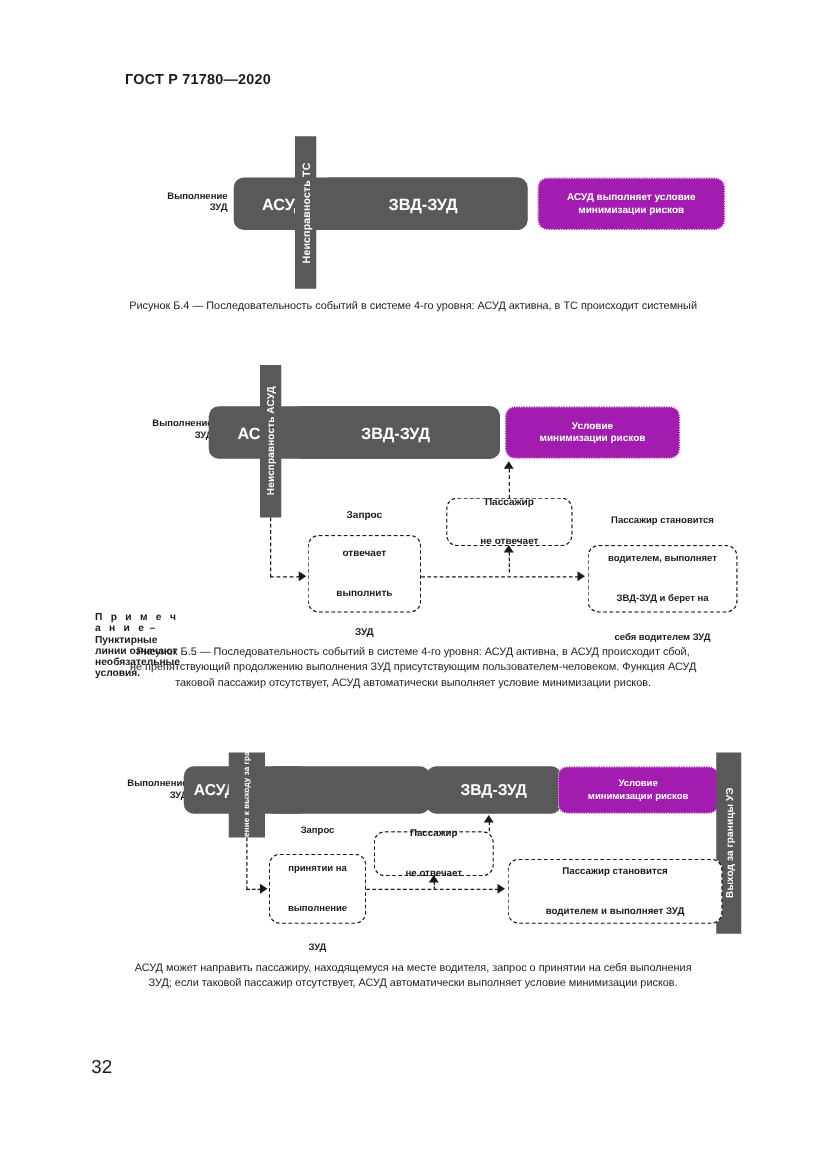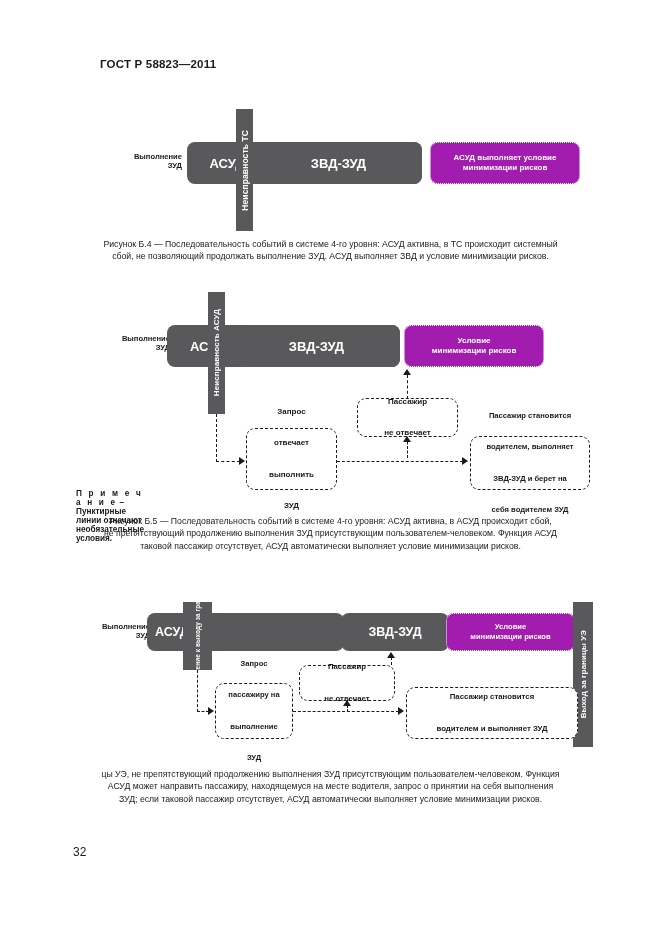--- a/index.html
+++ b/index.html
@@ -10,21 +10,21 @@
   }
   .page{position:relative;width:661px;height:935px;}
 
   .hdr{
     position:absolute; left:100px; top:58px;
     font-size:11.5px; font-weight:bold; letter-spacing:.2px;
   }
 
   .pageno{
     position:absolute; left:73px; top:845px;
-    font-size:12px;
+    font-size:15px;
   }
 
   
   .fig{position:absolute;}
   .lbl-left{
     position:absolute; text-align:right;
     font-size:7.6px; font-weight:bold; line-height:9px;
   }
   .blk{
     position:absolute; box-sizing:border-box;
@@ -77,21 +77,21 @@
   .cap{
     position:absolute; text-align:center; font-size:8.7px;
     line-height:12.4px;
   }
 </style>
 </head>
 <body>
 
 <div class="page">
 
-  <div class="hdr">ГОСТ Р 58823—2011</div>
+  <div class="hdr">ГОСТ Р 71780—2020</div>
 
   <div class="fig" style="left:0;top:0;">
 
     <div class="lbl-left" style="left:110px;top:152px;width:72px;">
       <div>Выполнение</div>
       <div>ЗУД</div>
     </div>
 
     <div class="blk dark" style="left:187px;top:142px;width:235px;height:42px;font-size:13px;">
       <span style="margin-right:155px;">АСУД</span>
@@ -105,21 +105,20 @@
       <span style="font-size:8.5px;">Неисправность ТС</span>
     </div>
 
     <div class="blk light dot" style="left:430px;top:142px;width:150px;height:42px;font-size:8px;line-height:10px;flex-direction:column;">
       <span>АСУД выполняет условие</span>
       <span>минимизации рисков</span>
     </div>
 
     <div class="cap" style="left:73px;top:238px;width:515px;">
       <div>Рисунок Б.4 — Последовательность событий в системе 4-го уровня: АСУД активна, в ТС происходит системный</div>
-      <div>сбой, не позволяющий продолжать выполнение ЗУД. АСУД выполняет ЗВД и условие минимизации рисков.</div>
     </div>
   </div>
 
   <div class="fig" style="left:0;top:0;">
 
     <div class="lbl-left" style="left:98px;top:334px;width:72px;">
       <div>Выполнение</div>
       <div>ЗУД</div>
     </div>
 
@@ -212,21 +211,21 @@
       <span>Условие</span>
       <span>минимизации рисков</span>
     </div>
 
     <div class="vbar" style="left:573px;top:602px;width:20px;height:145px;">
       <span style="font-size:8px;">Выход за границы УЭ</span>
     </div>
 
     <div class="dbox" style="left:215px;top:683px;width:78px;height:56px;font-size:7.6px;flex-direction:column;">
       <span>Запрос</span>
-      <span>пассажиру на</span>
+      <span>принятии на</span>
       <span>выполнение</span>
       <span>ЗУД</span>
     </div>
 
     <div class="dbox" style="left:299px;top:665px;width:96px;height:36px;font-size:7.8px;flex-direction:column;">
       <span>Пассажир</span>
       <span>не отвечает</span>
     </div>
 
     <div class="dbox" style="left:406px;top:687px;width:172px;height:52px;font-size:7.8px;flex-direction:column;">
@@ -243,21 +242,20 @@
 
     <div class="dline v" style="left:347px;top:701px;height:11px;"></div>
     <div class="arrow-up" style="left:343px;top:700px;"></div>
 
     <div class="dline v" style="left:391px;top:657px;height:8px;"></div>
     <div class="arrow-up" style="left:387px;top:652px;"></div>
 
     <div class="dline h" style="left:578px;top:690px;width:0px;"></div>
 
     <div class="cap" style="left:73px;top:768px;width:515px;">
-      <div>цы УЭ, не препятствующий продолжению выполнения ЗУД присутствующим пользователем-человеком. Функция</div>
       <div>АСУД может направить пассажиру, находящемуся на месте водителя, запрос о принятии на себя выполнения</div>
       <div>ЗУД; если таковой пассажир отсутствует, АСУД автоматически выполняет условие минимизации рисков.</div>
     </div>
   </div>
 
   <div class="pageno">32</div>
 
 </div>
 
 </body></html>

